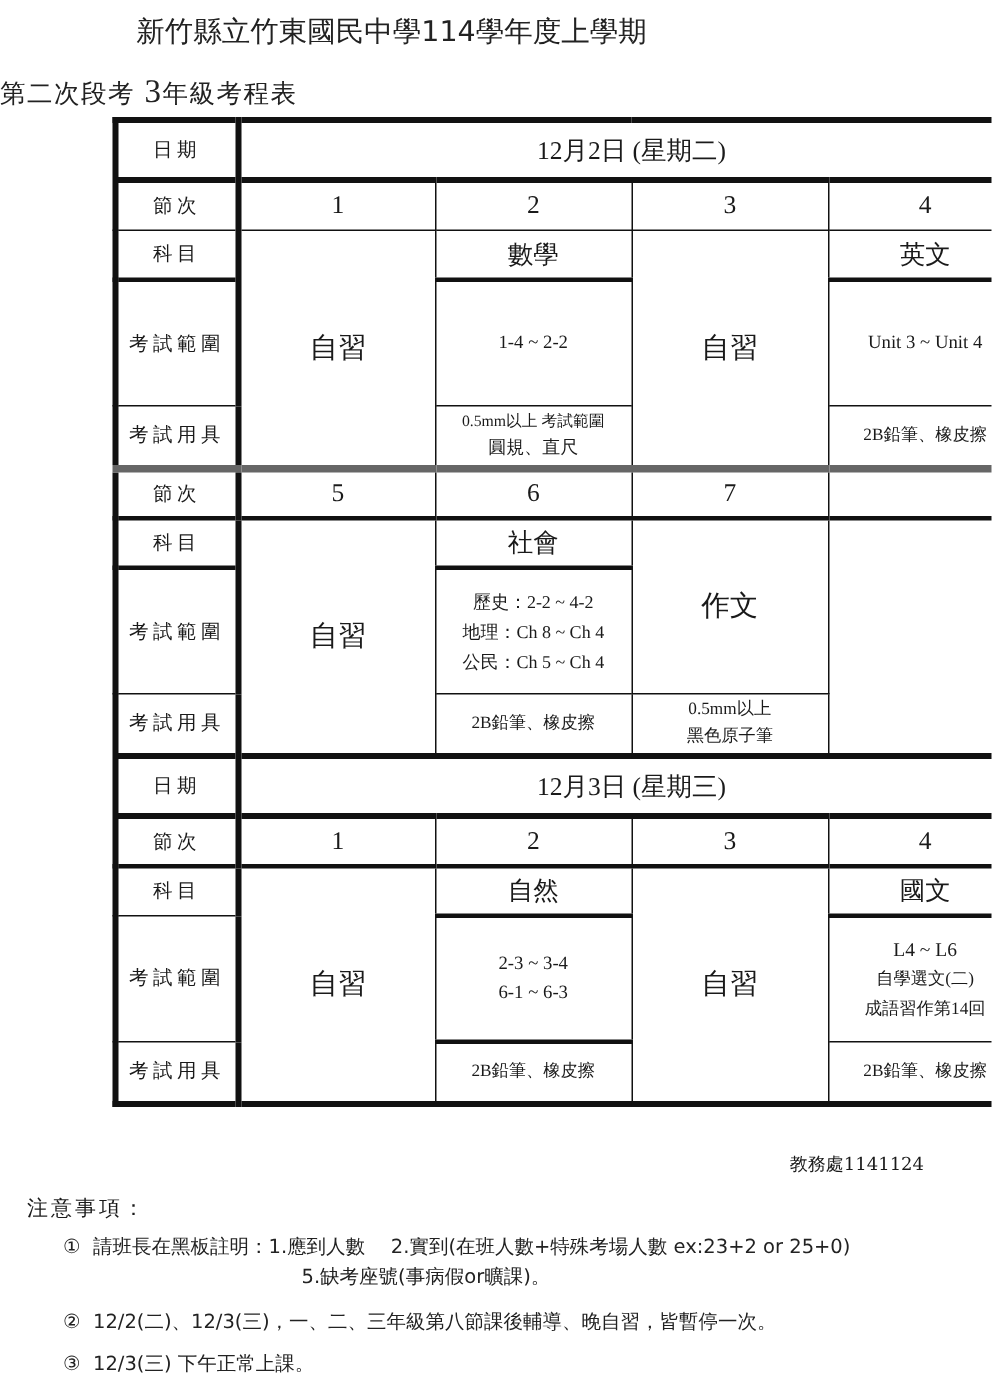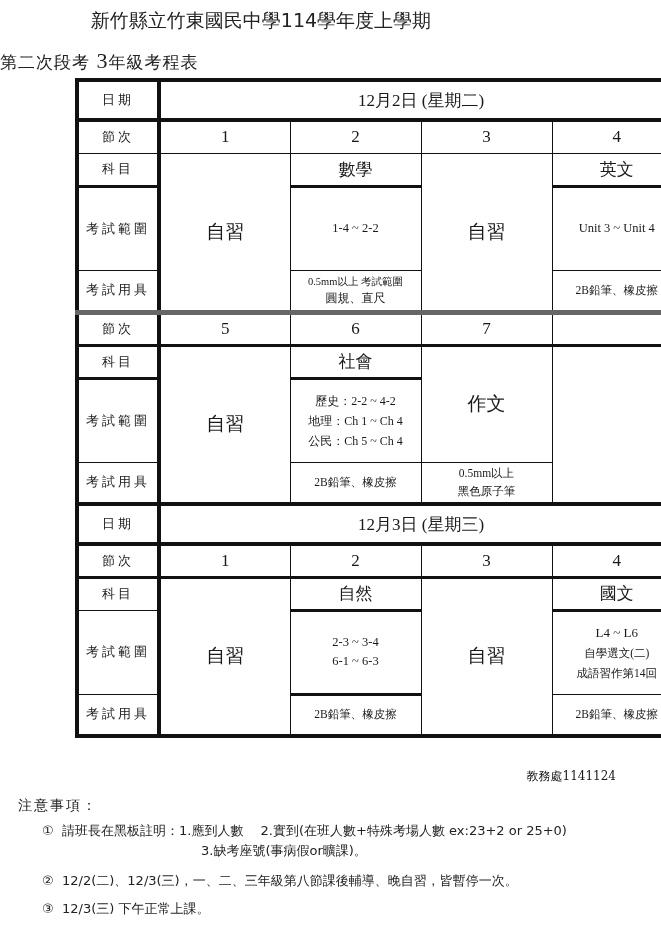--- a/index.html
+++ b/index.html
@@ -97,21 +97,21 @@
     <td class="lbl" style="border-top:3px solid #111;border-bottom:3px solid #111;">科目</td>
     <td class="self" rowspan="3" style="border-top:3px solid #111;">自習</td>
     <td class="subj subjcell" style="border-top:3px solid #111;">社會</td>
     <td class="self" rowspan="2" style="border-top:3px solid #111;">作文</td>
     <td rowspan="3" style="border-top:3px solid #111;"></td>
   </tr>
   <tr class="h-range">
     <td class="lbl">考試範圍</td>
     <td class="small" style="font-size:12px;line-height:20px;margin-top:36px;">
       <div>歷史：2-2 ~ 4-2</div>
-      <div>地理：Ch 1 ~ Ch 4</div>
+      <div>地理：Ch 8 ~ Ch 4</div>
       <div>公民：Ch 5 ~ Ch 4</div>
     </td>
   </tr>
   <tr class="h-tool">
     <td class="lbl">考試用具</td>
     <td class="small">2B鉛筆、橡皮擦</td>
     <td class="small" style="line-height:18px;">
       <div>0.5mm以上</div>
       <div>黑色原子筆</div>
     </td>
@@ -156,21 +156,21 @@
     </table>
 </div>
 
 <div class="office">教務處1141124</div>
 
 <div class="notes-title">注意事項：</div>
 
 <div class="note" style="top:822px;">
   <span class="mark">①</span><span>請班長在黑板註明：1.應到人數　 2.實到(在班人數+特殊考場人數 ex:23+2 or 25+0)</span>
 </div>
-<div class="note-cont" style="top:842px;">3.缺考座號(事病假or曠課)。</div>
+<div class="note-cont" style="top:842px;">5.缺考座號(事病假or曠課)。</div>
 
 <div class="note" style="top:872px;">
   <span class="mark">②</span><span>12/2(二)、12/3(三)，一、二、三年級第八節課後輔導、晚自習，皆暫停一次。</span>
 </div>
 
 <div class="note" style="top:900px;">
   <span class="mark">③</span><span>12/3(三) 下午正常上課。</span>
 </div>
 
 </body></html>

